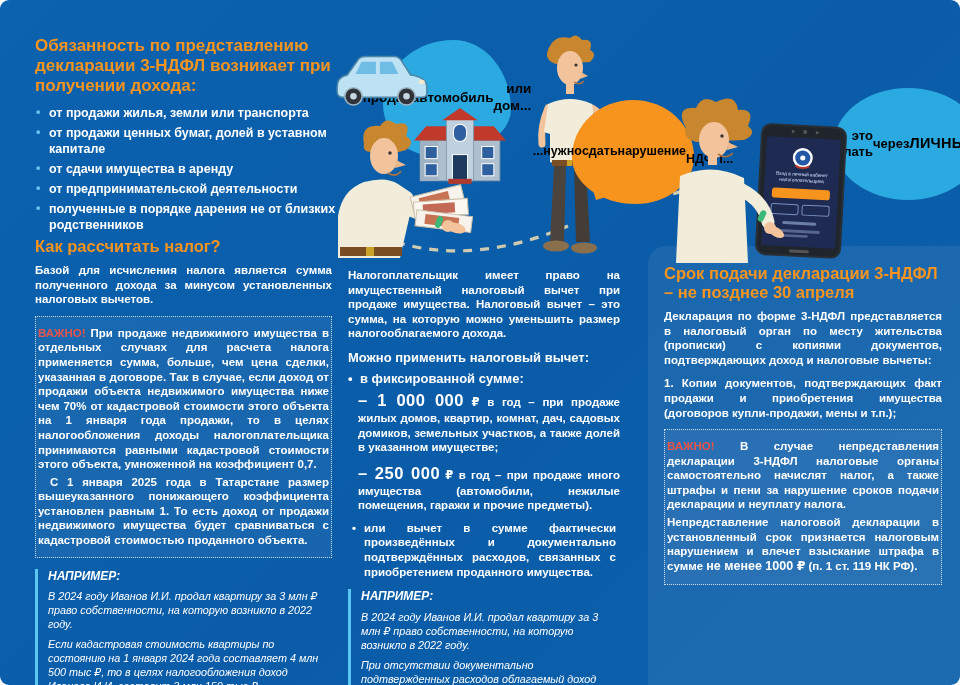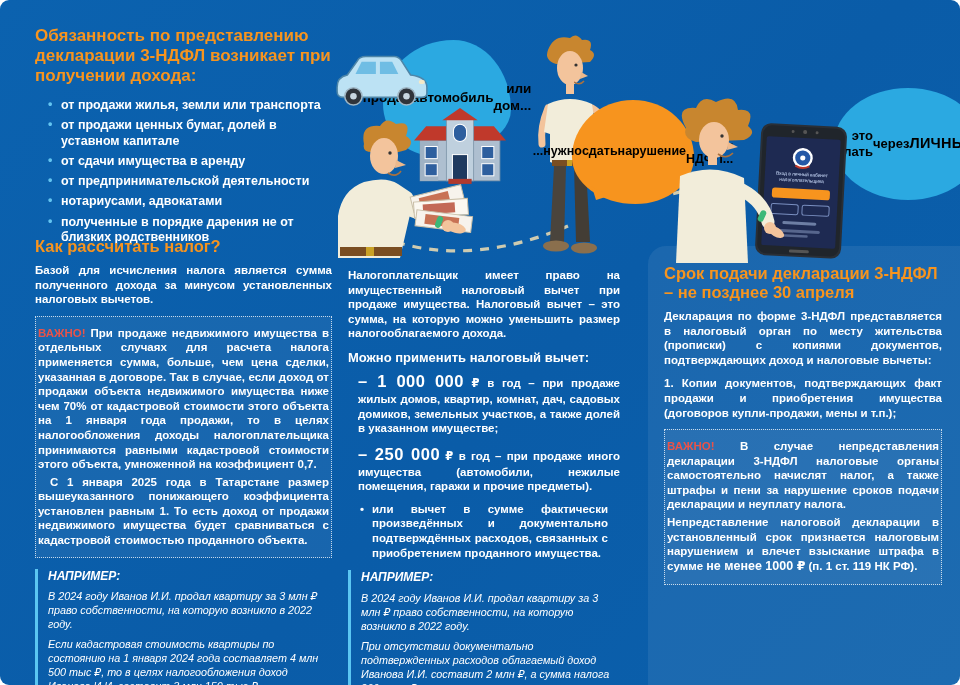--- a/index.html
+++ b/index.html
@@ -2,23 +2,23 @@
 <html><head>
 <meta charset="utf-8">
 <style>
   html,body{margin:0;padding:0;width:960px;height:685px;background:#ffffff;
     font-family:"Liberation Sans","DejaVu Sans",sans-serif;}
   .poster{position:absolute;inset:0;width:960px;height:685px;border-radius:9px;overflow:hidden;
     background:linear-gradient(135deg,#0B62AF 0%,#0A5CA8 55%,#0B60AC 100%);}
   .right-panel{position:absolute;left:648px;top:246px;right:0;bottom:0;
     background:rgba(255,255,255,.07);border-top-left-radius:18px;}
   
-  .head-text{position:absolute;left:35px;top:26px;width:303px;color:#fff;}
+  .head-text{position:absolute;left:35px;top:36px;width:303px;color:#fff;}
   .h1{color:#F7941E;font-size:17px;line-height:1.18;font-weight:bold;margin:0 0 10px;}
-  .hlist{list-style:none;margin:12px;padding:0;}
+  .hlist{list-style:none;margin:0;padding:0;}
   .hlist li{position:relative;padding-left:14px;font-size:12.5px;font-weight:bold;
     line-height:1.22;margin-bottom:5px;}
   .hlist li::before{content:"•";position:absolute;left:1px;top:-1px;color:#63C5F1;}
   .note{font-style:italic;font-size:11px;text-align:right;margin-top:2px;font-weight:normal;}
   .col{position:absolute;color:#fff;}
   .col-left{left:35px;top:237px;width:297px;}
   .col-mid{left:348px;top:268px;width:272px;}
   .col-right{left:664px;top:264px;width:278px;}
   .h2{color:#F7941E;font-size:16.5px;line-height:1.15;font-weight:bold;margin:0 0 7px;}
   .bp{font-size:11.5px;font-weight:bold;line-height:1.27;text-align:justify;margin:0 0 9px;}
@@ -30,21 +30,21 @@
   .example{border-left:3px solid #5BC6F2;padding-left:10px;font-style:italic;font-size:10.8px;
     font-weight:normal;line-height:1.3;}
   .ex-label{font-weight:bold;font-size:12px;margin:0 0 5px;}
   .example p{margin:0 0 6px;}
   .h3{font-size:13px;font-weight:bold;margin:0 0 6px;}
   .blt{position:relative;padding-left:12px;font-size:13px;font-weight:bold;margin:0 0 4px;}
   .blt::before{content:"•";position:absolute;left:0;top:0;}
   .sub{margin:0 0 8px 10px;font-size:11.5px;font-weight:bold;line-height:1.27;text-align:justify;}
   .big-num{font-size:16.5px;letter-spacing:.5px;}
   .blt-wrap{position:relative;padding-left:12px;font-size:11.5px;line-height:1.27;
-    text-align:justify;margin:0 12px 10px;}
+    text-align:justify;margin:0 4px 10px;}
   .blt-wrap::before{content:"•";position:absolute;left:0;top:0;font-weight:bold;}
   .bold{font-weight:bold;}
   .semireg{font-weight:bold;}
   
   .bubble{position:absolute;color:#000000;font-weight:bold;text-align:right;
     display:flex;flex-direction:row;justify-content:center;align-items:center;}
   .bubble-sell{left:383px;top:40px;width:128px;height:116px;background:#2BA9E1;
     border-radius:55% 45% 60% 40% / 55% 60% 40% 45%;font-size:13.5px;line-height:1.25;z-index:1;}
   .bubble-must{left:572px;top:100px;width:122px;height:104px;background:#F7941E;
     border-radius:50% 50% 48% 52% / 55% 55% 45% 45%;font-size:12.5px;line-height:1.22;z-index:3;}
@@ -61,21 +61,20 @@
 <div class="poster">
   <div class="right-panel"></div>
 
   <div class="head-text">
     <div class="h1">Обязанность по представлению декларации 3-НДФЛ возникает при получении дохода:</div>
     <ul class="hlist">
       <li>от продажи жилья, земли или транспорта</li>
       <li>от продажи ценных бумаг, долей в уставном капитале</li>
       <li>от сдачи имущества в аренду</li>
       <li>от предпринимательской деятельности</li>
-      <li>нотариусами, адвокатами</li>
       <li>полученные в порядке дарения не от близких родственников</li>
     </ul>
   </div>
 
   <svg class="art" style="left:331px;top:46px;z-index:2;" width="102" height="64" viewBox="0 0 100 62">
     <path d="M6 40 Q6 30 16 28 L26 14 Q28 10 34 10 L62 10 Q66 10 69 14 L78 28 Q94 30 94 40 L94 46 Q94 50 89 50 L12 50 Q6 50 6 44 Z" fill="#BCE2F4" stroke="#4E86A8" stroke-width="1.5"></path>
     <path d="M30 15 L44 15 L44 27 L24 27 Z" fill="#6FBDE4"></path>
     <path d="M48 15 L60 15 L66 27 L48 27 Z" fill="#6FBDE4"></path>
     <rect x="86" y="33" width="6" height="4" rx="2" fill="#F4E9C8"></rect>
     <circle cx="22" cy="49" r="8.5" fill="#2F343B" stroke="#9FB6C4" stroke-width="1.5"></circle>
@@ -229,20 +228,21 @@
       <div class="ex-label">НАПРИМЕР:</div>
       <p>В 2024 году Иванов И.И. продал квартиру за 3 млн ₽ право собственности, на которую возникло в 2022 году.</p>
       <p>Если кадастровая стоимость квартиры по состоянию на 1 января 2024 года составляет 4 млн 500 тыс ₽, то в целях налогообложения доход Иванова И.И. составит 3 млн 150 тыс ₽.</p>
 
     </div>
   </div>
 
   <div class="col col-mid">
     <p class="bp">Налогоплательщик имеет право на имущественный налоговый вычет при продаже имущества. Налоговый вычет – это сумма, на которую можно уменьшить размер налогооблагаемого дохода.</p>
     <div class="h3">Можно применить налоговый вычет:</div>
+    <div class="blt">в фиксированной сумме:</div>
     <p class="sub">
       <span class="big-num">– 1 000 000</span>
       <span>₽ в год – при продаже жилых домов, квартир, комнат, дач, садовых домиков, земельных участков, а также долей в указанном имуществе;</span>
     </p>
     <p class="sub">
       <span class="big-num">– 250 000</span>
       <span>₽ в год – при продаже иного имущества (автомобили, нежилые помещения, гаражи и прочие предметы).</span>
     </p>
     <p class="blt-wrap">
       <span class="bold">или вычет в сумме фактически произведённых и документально подтверждённых расходов,</span><span class="semireg"> связанных с приобретением проданного имущества.</span>

